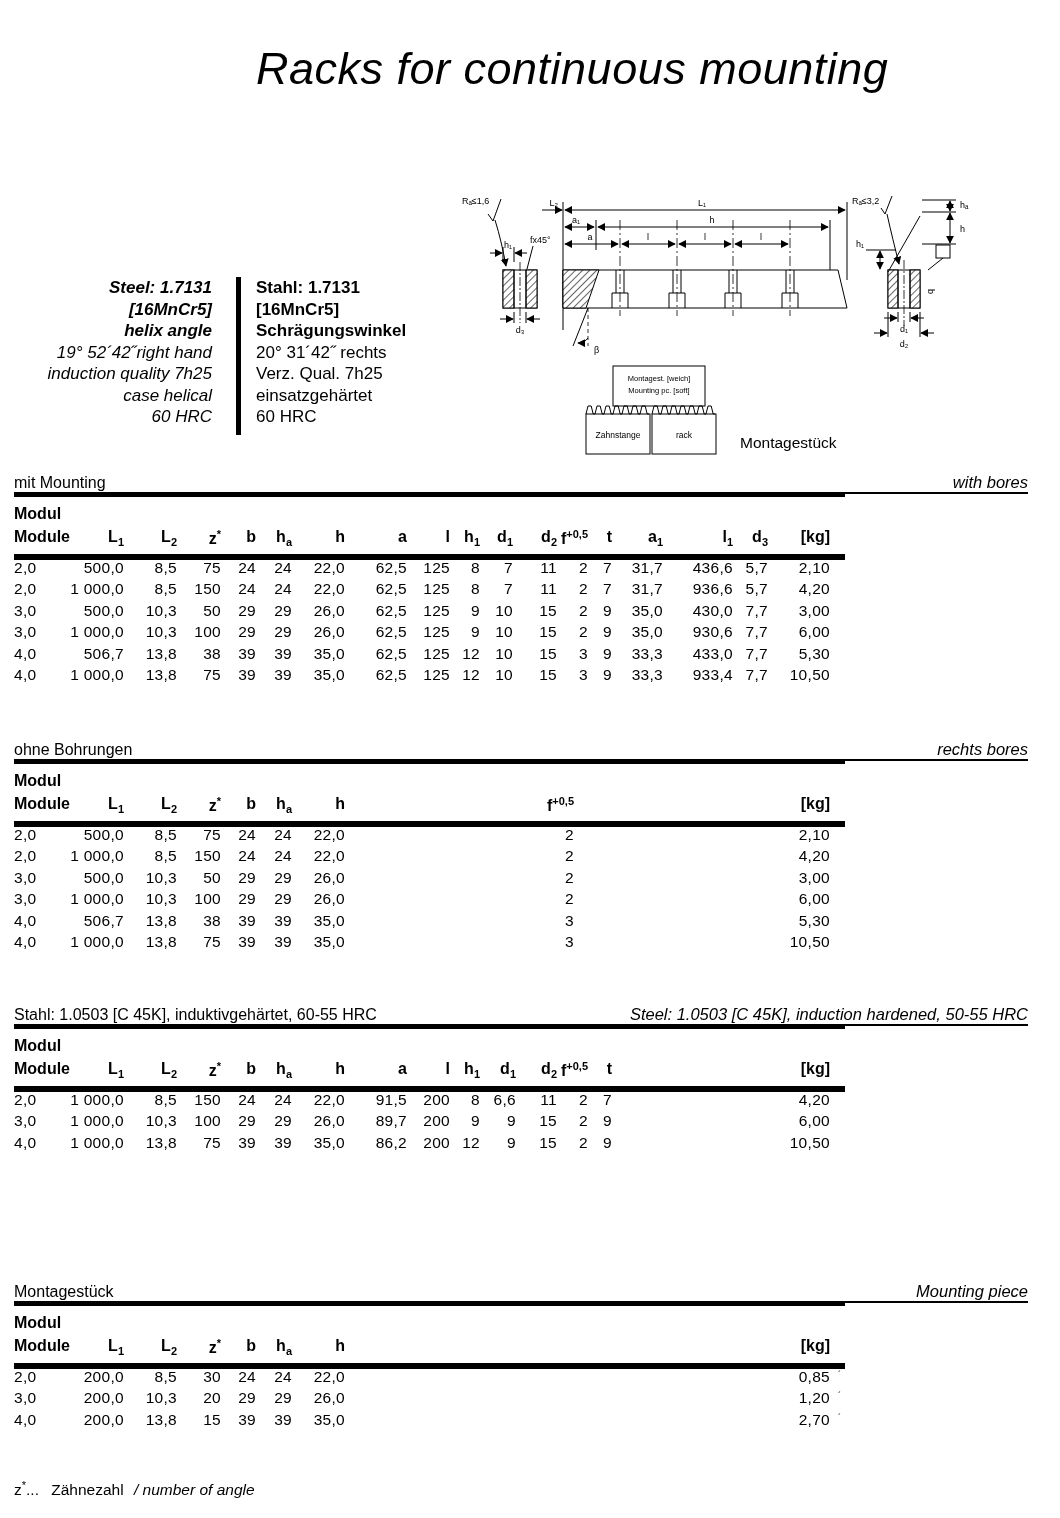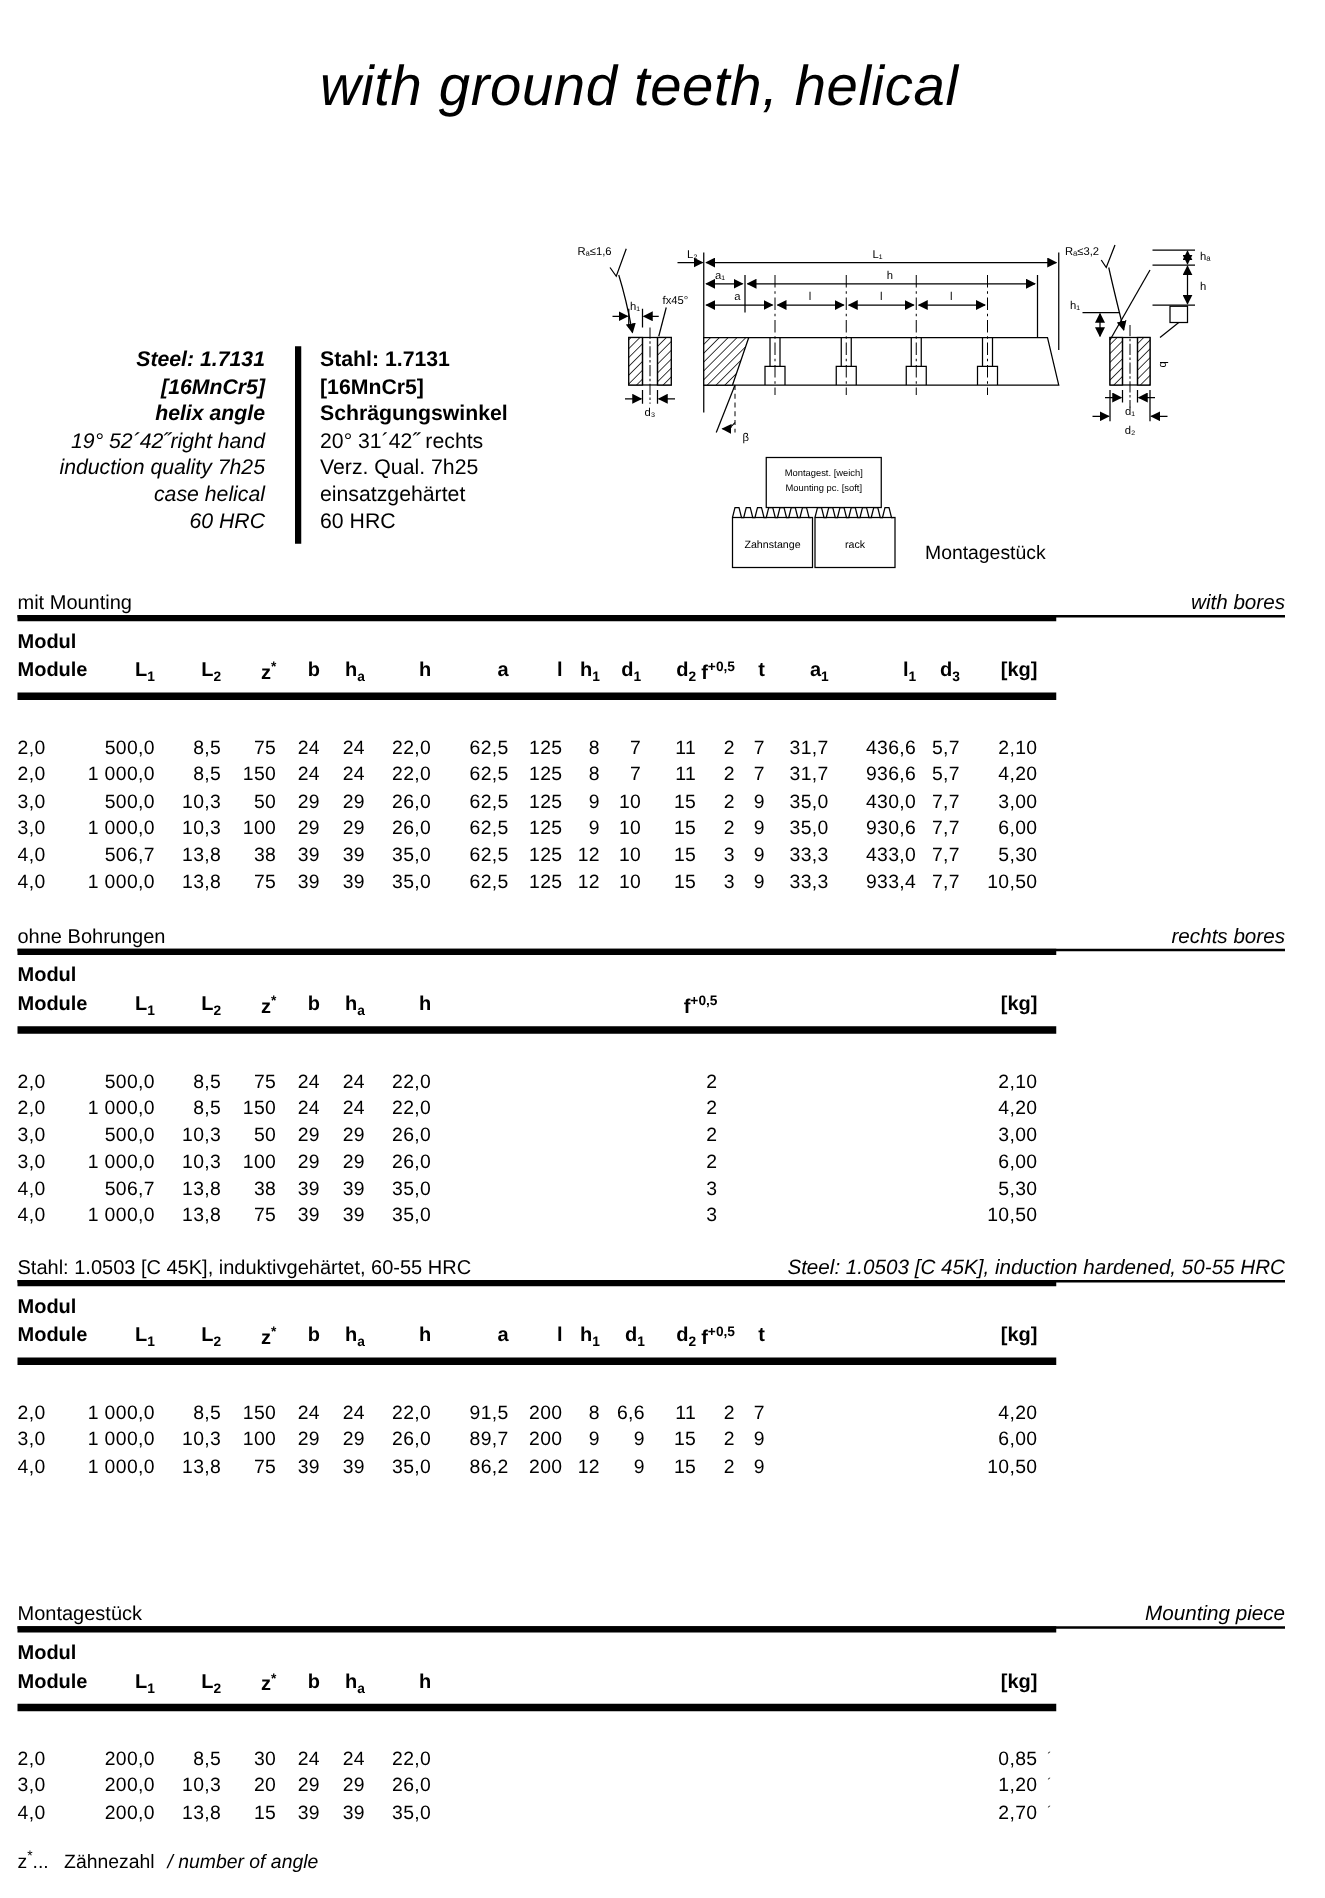--- a/index.html
+++ b/index.html
@@ -24,38 +24,38 @@
   .st-en{position:absolute;right:32px;top:-1px;font-size:16.5px;font-style:italic;white-space:nowrap;}
   .rule{position:absolute;left:14px;top:18px;height:6px;}
   .rule i{position:absolute;left:0;top:0;display:block;}
   .rule .thin{width:1014px;height:2px;background:#000;}
   .rule .thick{width:831px;height:5px;background:#000;}
   .modul{position:absolute;left:14px;top:31px;font-size:16px;font-weight:bold;}
   .cols{position:absolute;left:14px;top:54px;font-size:16px;font-weight:bold;white-space:nowrap;}
   .cols sub{font-size:11px;}
   .cols sup{font-size:11px;}
   .hbar{position:absolute;left:14px;top:80px;width:831px;height:6px;background:#000;}
-  .rows{position:absolute;left:14px;top:114px;font-size:15.5px;line-height:21.4px;letter-spacing:.3px;}
+  .rows{position:absolute;left:14px;top:83px;font-size:15.5px;line-height:21.4px;letter-spacing:.3px;}
   .trow{white-space:nowrap;}
   .cell{display:inline-block;text-align:right;white-space:pre;vertical-align:top;}
   .cell.first{text-align:left;}
   .cell.note{font-size:9px;text-align:left;padding-left:8px;position:relative;top:-2px;}
   
   .footnote{position:absolute;left:14px;top:1479px;font-size:15.5px;}
   .footnote .it{font-style:italic;}
   .footnote sup{font-size:11px;}
   svg text{font-family:"Liberation Sans",sans-serif;}
 </style>
 </head>
 <body>
 
 <div class="page">
 
   <div class="title">
-    <div>with ground teeth, helical</div>
+    <div>Racks for continuous mounting</div>
   </div>
 
   <div class="mat mat-en">
     <div class="b">Steel: 1.7131</div>
     <div class="b">[16MnCr5]</div>
     <div class="b">helix angle</div>
     <div>19° 52´42˝right hand</div>
     <div>induction quality 7h25</div>
     <div>case helical</div>
     <div>60 HRC</div>

